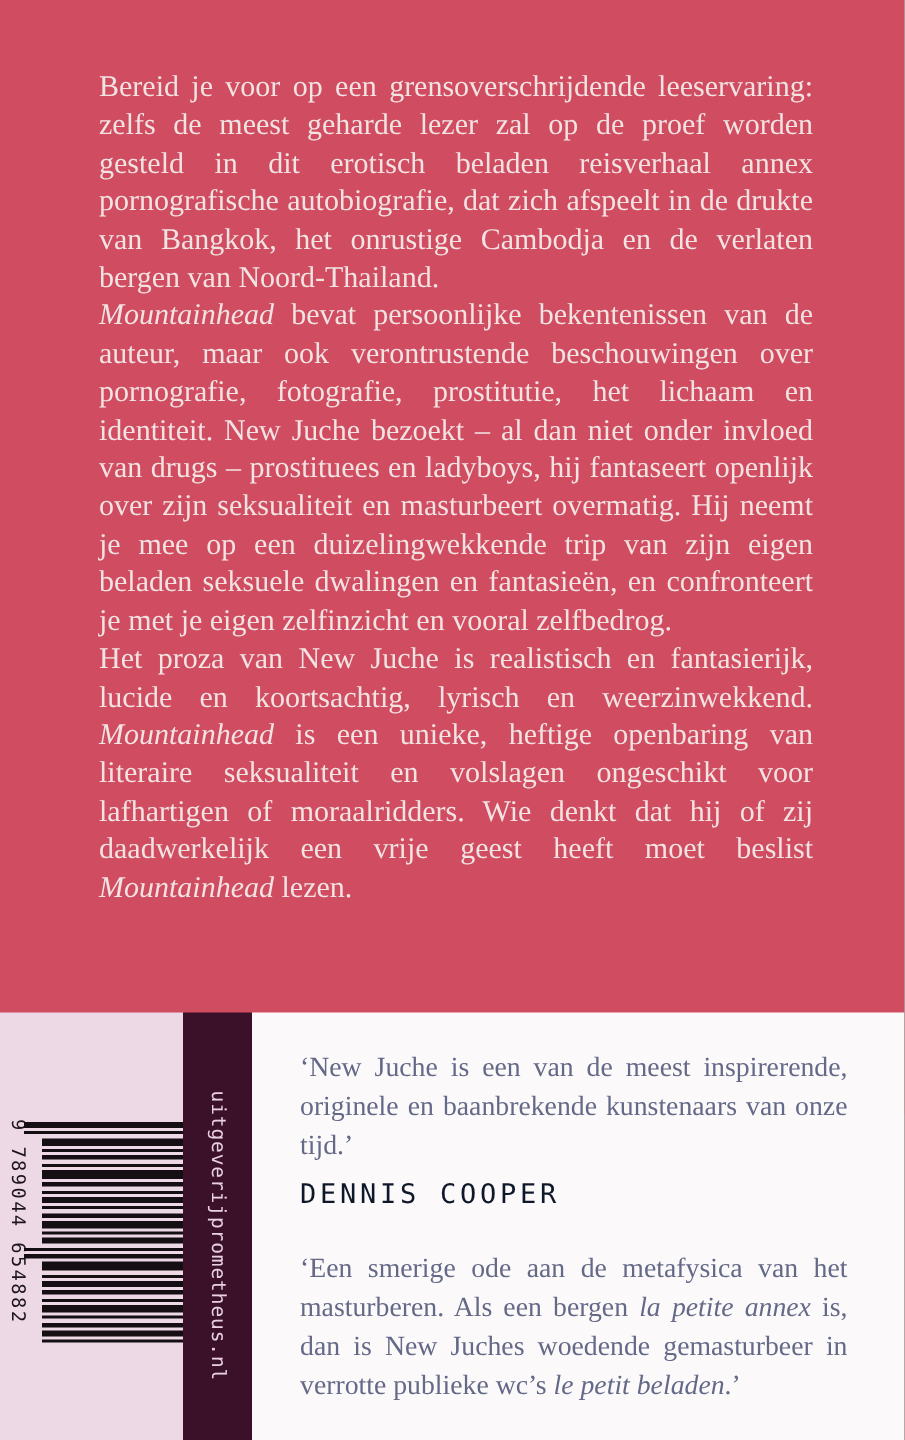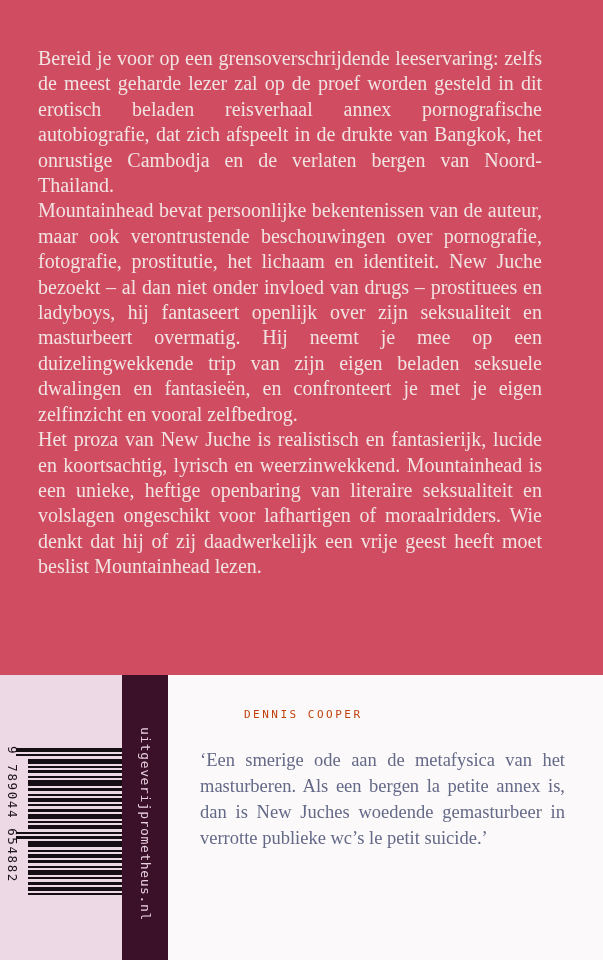--- a/index.html
+++ b/index.html
@@ -4,27 +4,27 @@
 <style>
   html,body{margin:0;padding:0;background:#888;}
   .page{
     position:relative;width:603px;height:960px;overflow:hidden;
     font-family:"Liberation Serif",serif;background:#fbf9f9;
   }
   
   .red-section{
     position:absolute;left:0;top:0;width:603px;height:743px;
     background:#d04c60;color:#f2e3e3;
-    padding:46px 61px 0 38px;box-sizing:border-box;
+    padding:46px 61px 0 66px;box-sizing:border-box;
   }
   .red-section p{
     margin:0;font-size:20px;line-height:25.4px;text-align:justify;
     text-justify:inter-word;
   }
-  .it{}
+  .it{font-style:italic;}
   .author-note{margin-top:28px !important;}
   
   .bottom{
     position:absolute;left:0;top:675px;width:603px;height:285px;
     display:flex;
   }
   .pink-col{position:relative;width:122px;background:#edd8e5;flex:0 0 auto;}
   .isbn{
     position:absolute;left:5px;top:71px;height:152px;
     writing-mode:vertical-rl;
@@ -47,22 +47,22 @@
   .quotes-panel{
     flex:1 1 auto;background:#fbf9f9;
     padding:24px 38px 0 32px;box-sizing:border-box;
   }
   .quote p{
     margin:0;font-size:18.5px;line-height:26px;color:#646988;
     text-align:justify;text-justify:inter-word;
   }
   .attribution{
     margin-top:9px;
-    font-family:"DejaVu Sans Mono",monospace;font-size:11px;
-    letter-spacing:2.5px;color:#c2410c;margin-left:44px;
+    font-family:"DejaVu Sans Mono",monospace;font-size:18px;
+    letter-spacing:2.5px;color:#0f172a;
   }
   .quote + .quote{margin-top:26px;}
 </style>
 </head>
 <body>
 
 <div class="page">
 
   <div class="red-section">
     <p><span>Bereid je voor op een grensoverschrijdende leeservaring: zelfs de meest geharde lezer zal op de proef worden gesteld in dit erotisch beladen reisverhaal annex pornografische autobiografie, dat zich afspeelt in de drukte van Bangkok, het onrustige Cambodja en de verlaten bergen van Noord-Thailand.</span></p>
@@ -104,21 +104,22 @@
           <div class="bar" style="height: 2px; margin-bottom: 2px;"></div>
         </div>
     </div>
 
     <div class="spine-strip">
       <div class="strip-text">uitgeverijprometheus.nl</div>
     </div>
 
     <div class="quotes-panel">
       <div class="quote">
+        <p><span>‘New Juche is een van de meest inspirerende, originele en baanbrekende kunstenaars van onze tijd.’</span></p>
         <div class="attribution">DENNIS COOPER</div>
       </div>
       <div class="quote">
-        <p><span>‘Een smerige ode aan de metafysica van het masturberen. Als een bergen </span><span class="it">la petite annex</span><span> is, dan is New Juches woedende gemasturbeer in verrotte publieke wc’s </span><span class="it">le petit suicide</span><span>.’</span></p>
+        <p><span>‘Een smerige ode aan de metafysica van het masturberen. Als een bergen </span><span class="it">la petite annex</span><span> is, dan is New Juches woedende gemasturbeer in verrotte publieke wc’s </span><span class="it">le petit beladen</span><span>.’</span></p>
       </div>
     </div>
 
   </div>
 </div>
 
 </body></html>

